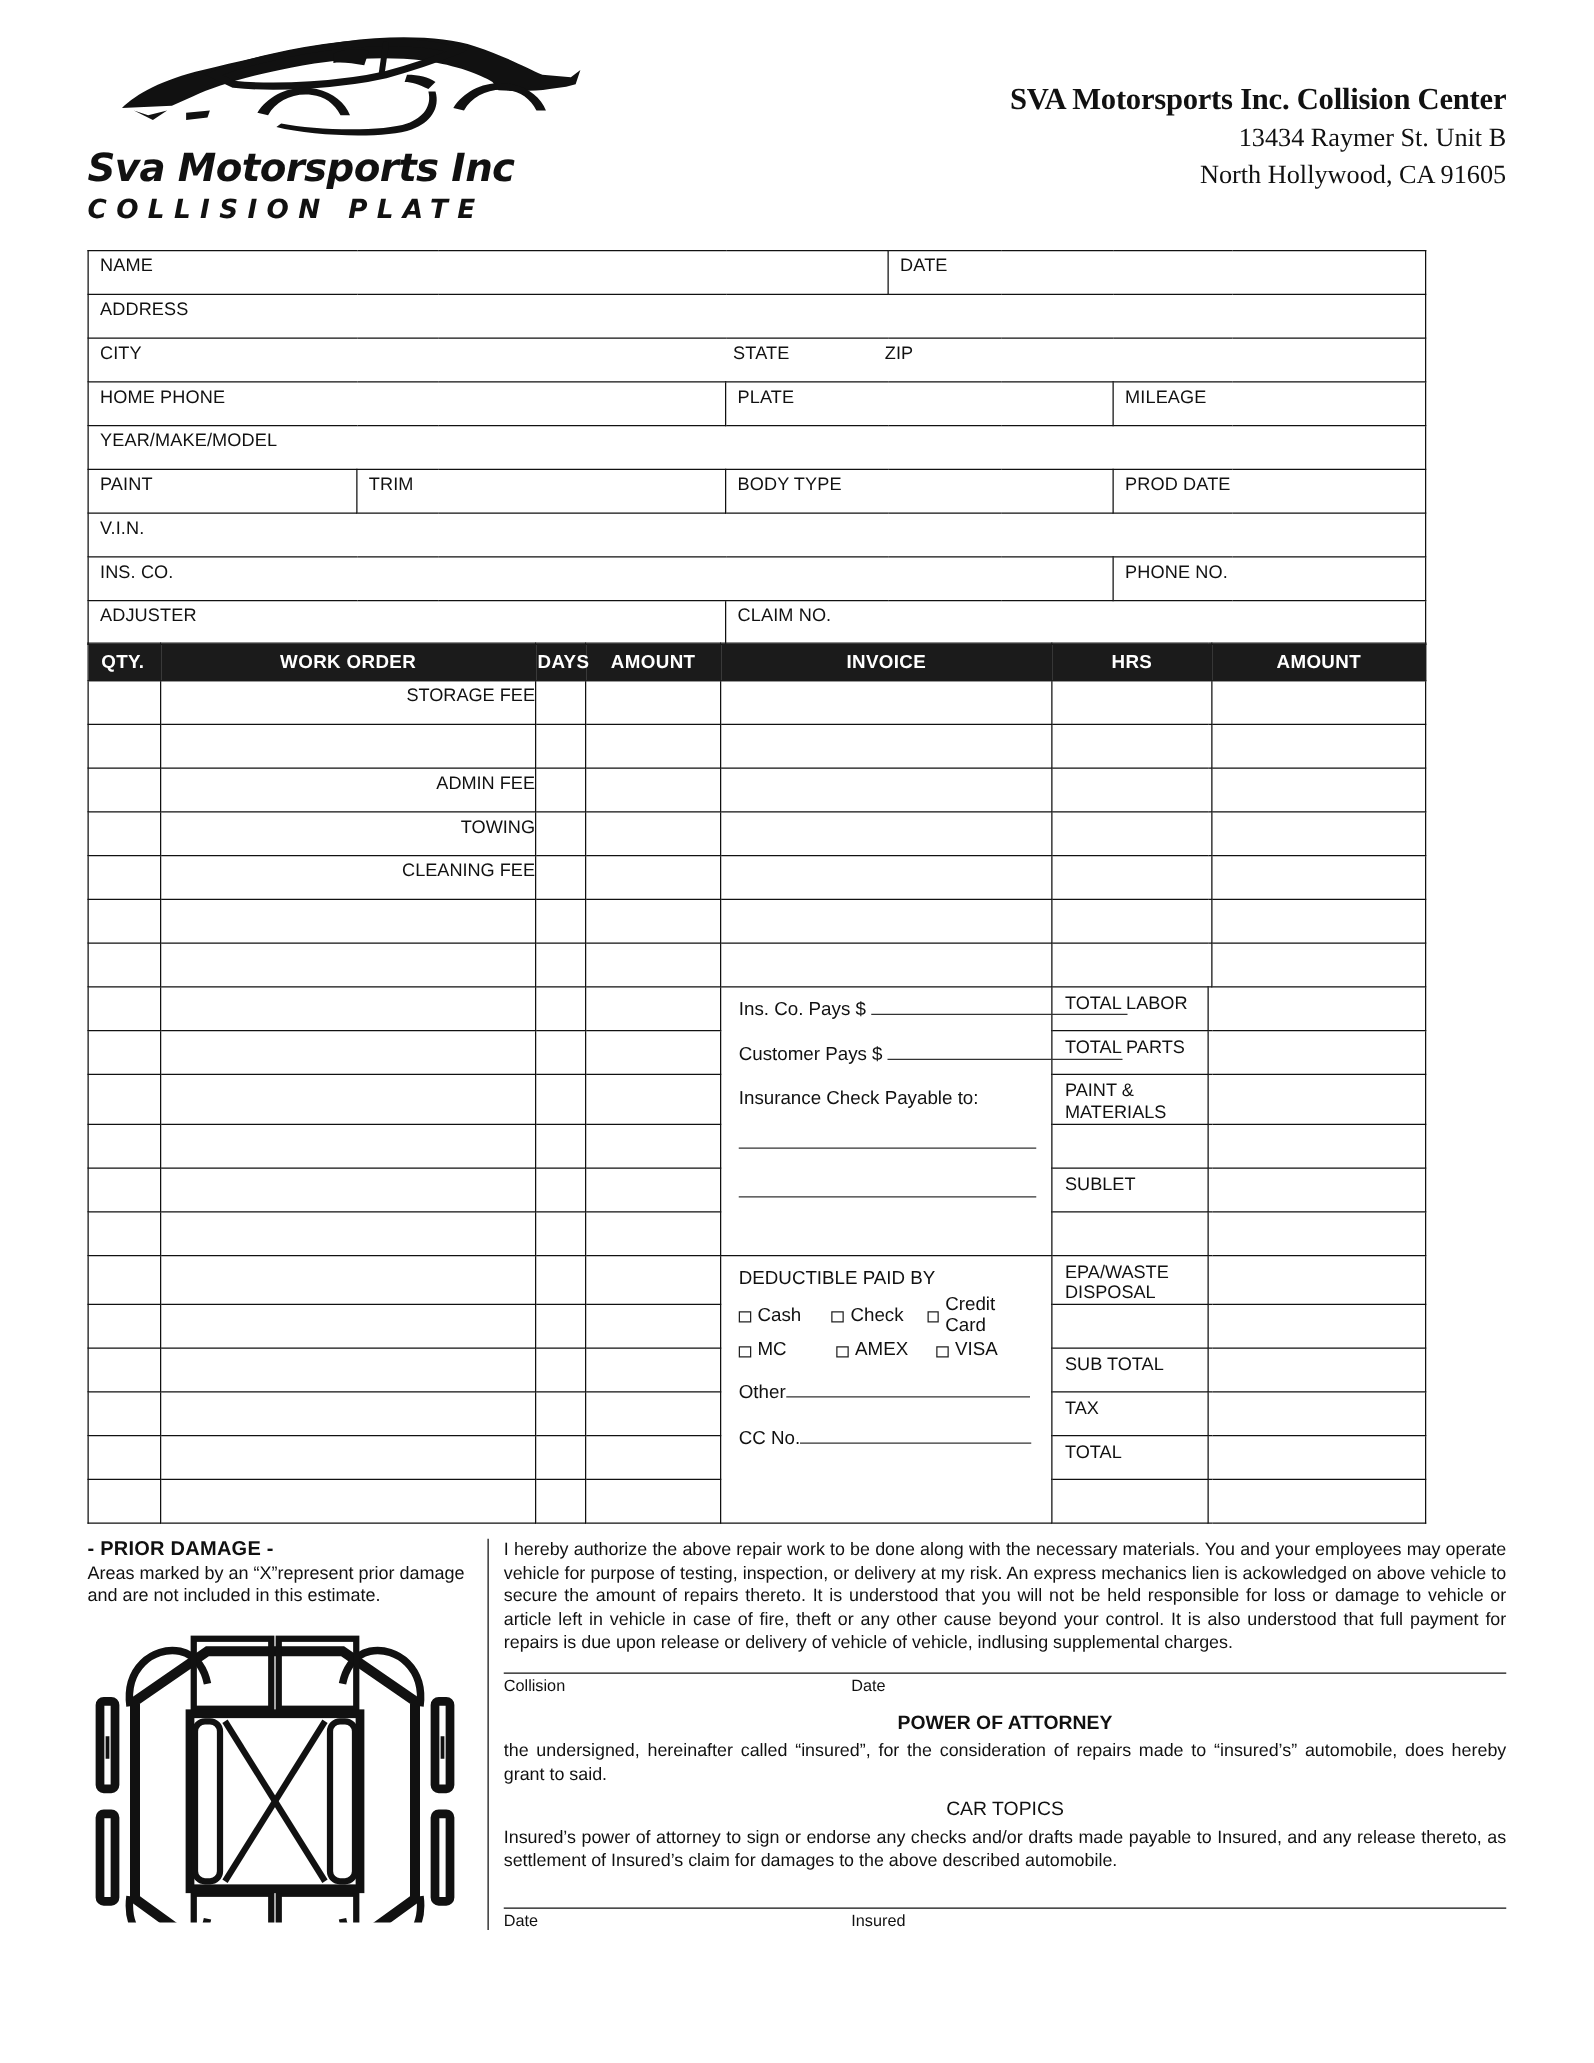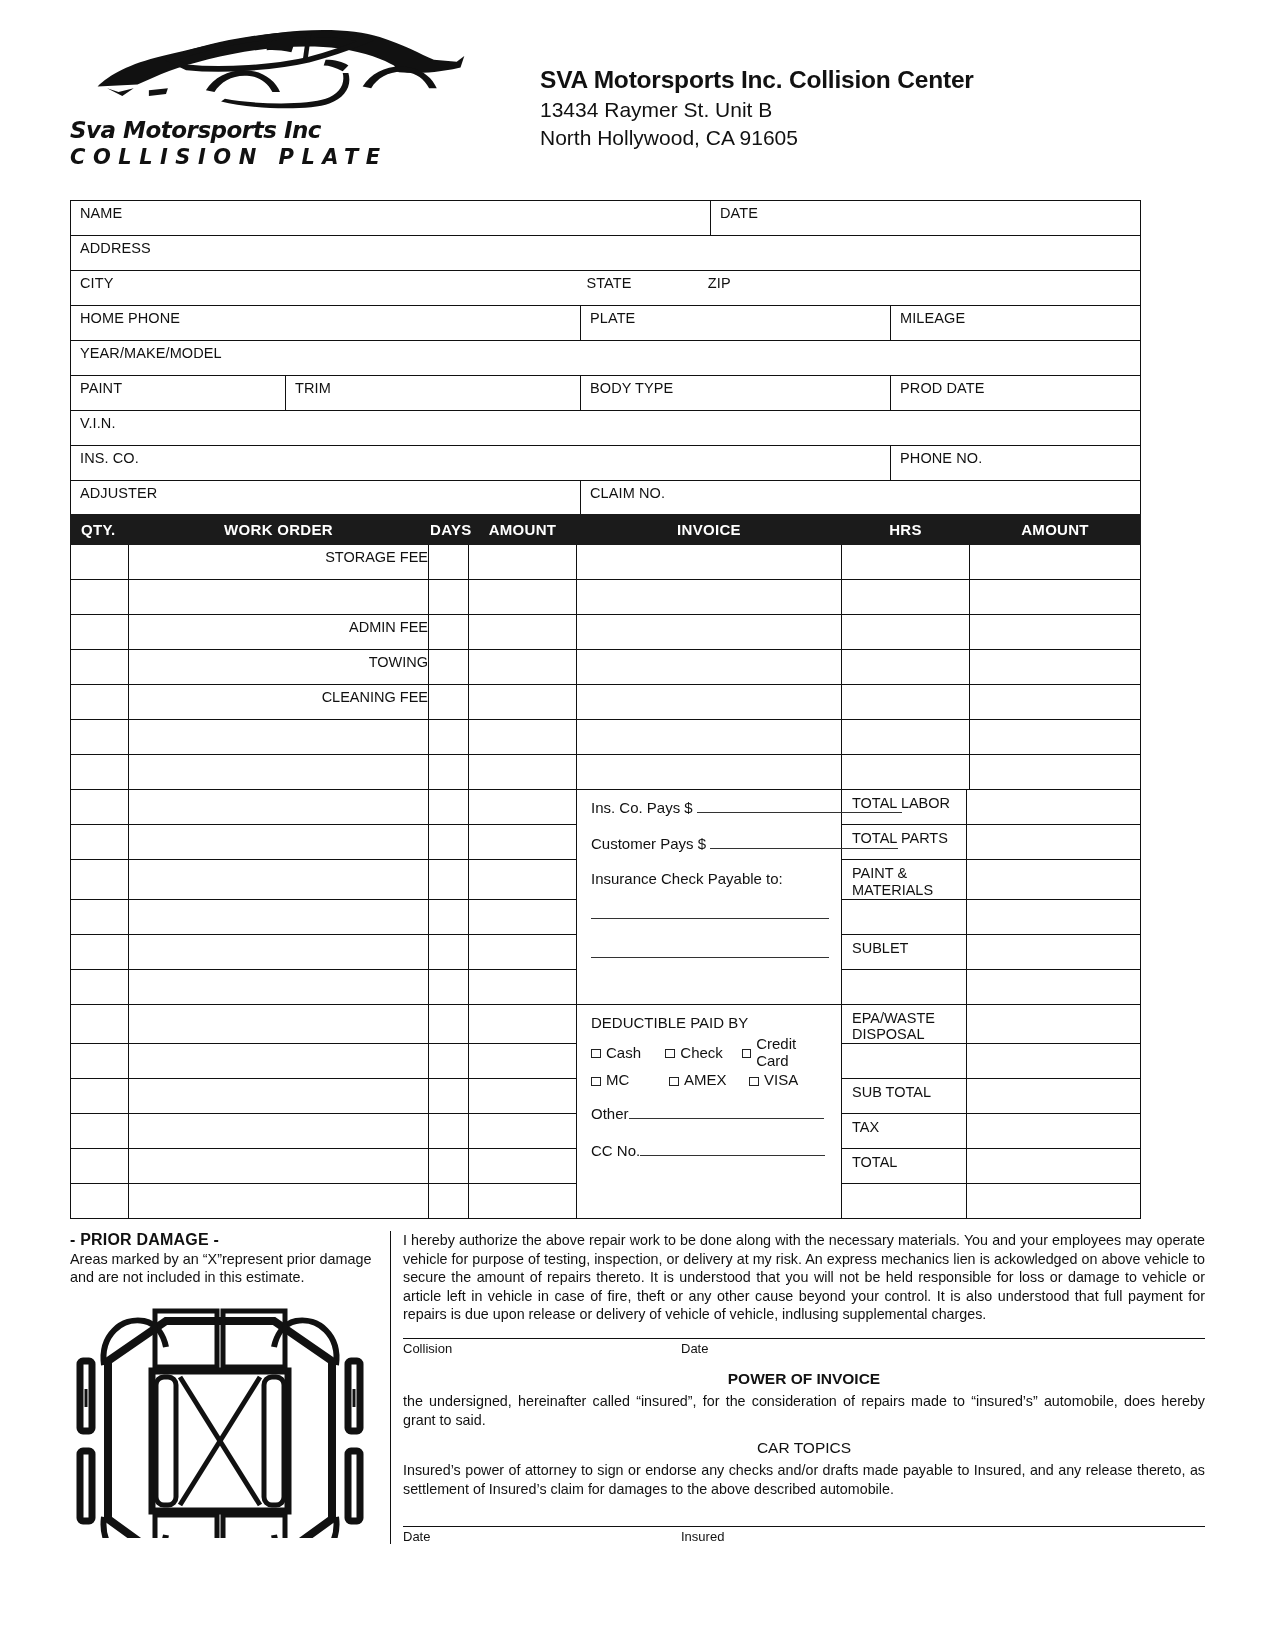--- a/index.html
+++ b/index.html
@@ -14,30 +14,30 @@
   }
   .page { position:relative; width:1275px; height:1650px; padding: 0; }
 
   
   .header { display:flex; align-items:flex-start; padding: 18px 70px 0 70px; height: 200px; }
   .brand { width: 470px; }
   .logo-car { width: 400px; height: 95px; display:block; margin-left: 10px; }
   .brand-name {
     font-family: "DejaVu Sans", sans-serif;
     font-weight: 800; font-style: italic;
-    font-size: 23px; letter-spacing: -0.5px;
+    font-size: 31px; letter-spacing: -0.5px;
     margin-top: 4px; white-space: nowrap;
   }
   .brand-sub {
     font-family: "DejaVu Sans", sans-serif;
     font-weight: 800; font-style: italic;
     font-size: 21px; letter-spacing: 7.5px;
     margin-top: 2px;
   }
-  .company { flex:1; padding-top: 48px; }
+  .company { flex:1; text-align:right; padding-top: 48px; font-family: Liberation Serif, serif; }
   .company-title { font-weight: 700; font-size: 24.5px; letter-spacing: -0.2px; }
   .company-line { font-size: 21px; margin-top: 4px; }
 
   
   .formwrap { padding: 0 70px; }
   table.form { border-collapse: collapse; width: 1070px; table-layout: fixed; }
   table.form td {
     border: 1.6px solid #111;
     height: 35px;
     vertical-align: top;
@@ -502,21 +502,21 @@
 
     <div class="legal">
       <div class="legal-p">I hereby authorize the above repair work to be done along with the necessary materials. You and your employees may operate vehicle for purpose of testing, inspection, or delivery at my risk. An express mechanics lien is ackowledged on above vehicle to secure the amount of repairs thereto. It is understood that you will not be held responsible for loss or damage to vehicle or article left in vehicle in case of fire, theft or any other cause beyond your control. It is also understood that full payment for repairs is due upon release or delivery of vehicle of vehicle, indlusing supplemental charges.</div>
 
       <div class="sigline"></div>
       <div class="sigrow">
         <span class="s1">Collision</span>
         <span>Date</span>
       </div>
 
-      <div class="ctr-title">POWER OF INVOICE</div>
+      <div class="ctr-title">POWER OF ATTORNEY</div>
       <div class="legal-p2">the undersigned, hereinafter called “insured”, for the consideration of repairs made to “insured’s” automobile, does hereby grant to said.</div>
 
       <div class="ctr-title2">CAR TOPICS</div>
       <div class="legal-p2">Insured’s power of attorney to sign or endorse any checks and/or drafts made payable to Insured, and any release thereto, as settlement of Insured’s claim for damages to the above described automobile.</div>
 
       <div class="footline"></div>
       <div class="footrow">
         <span class="f1">Date</span>
         <span>Insured</span>
       </div>

